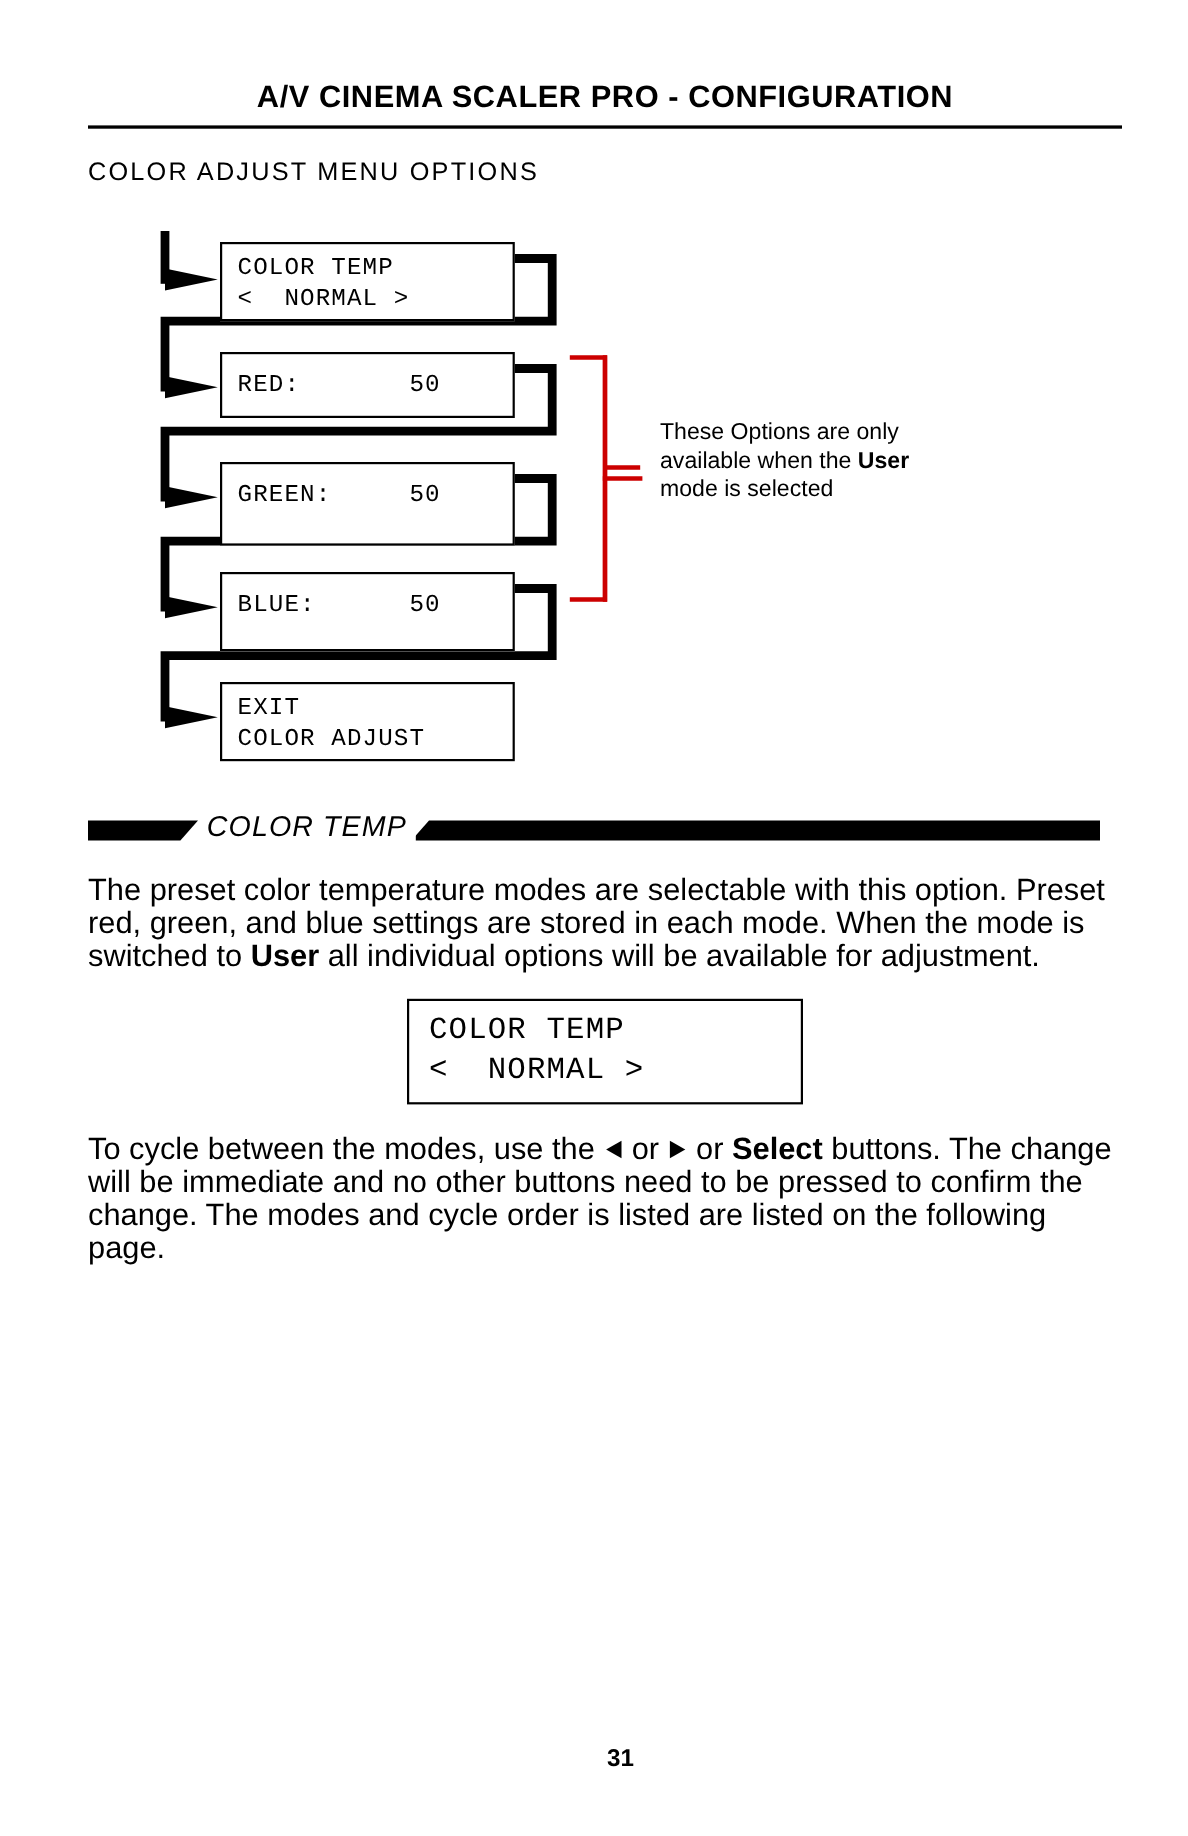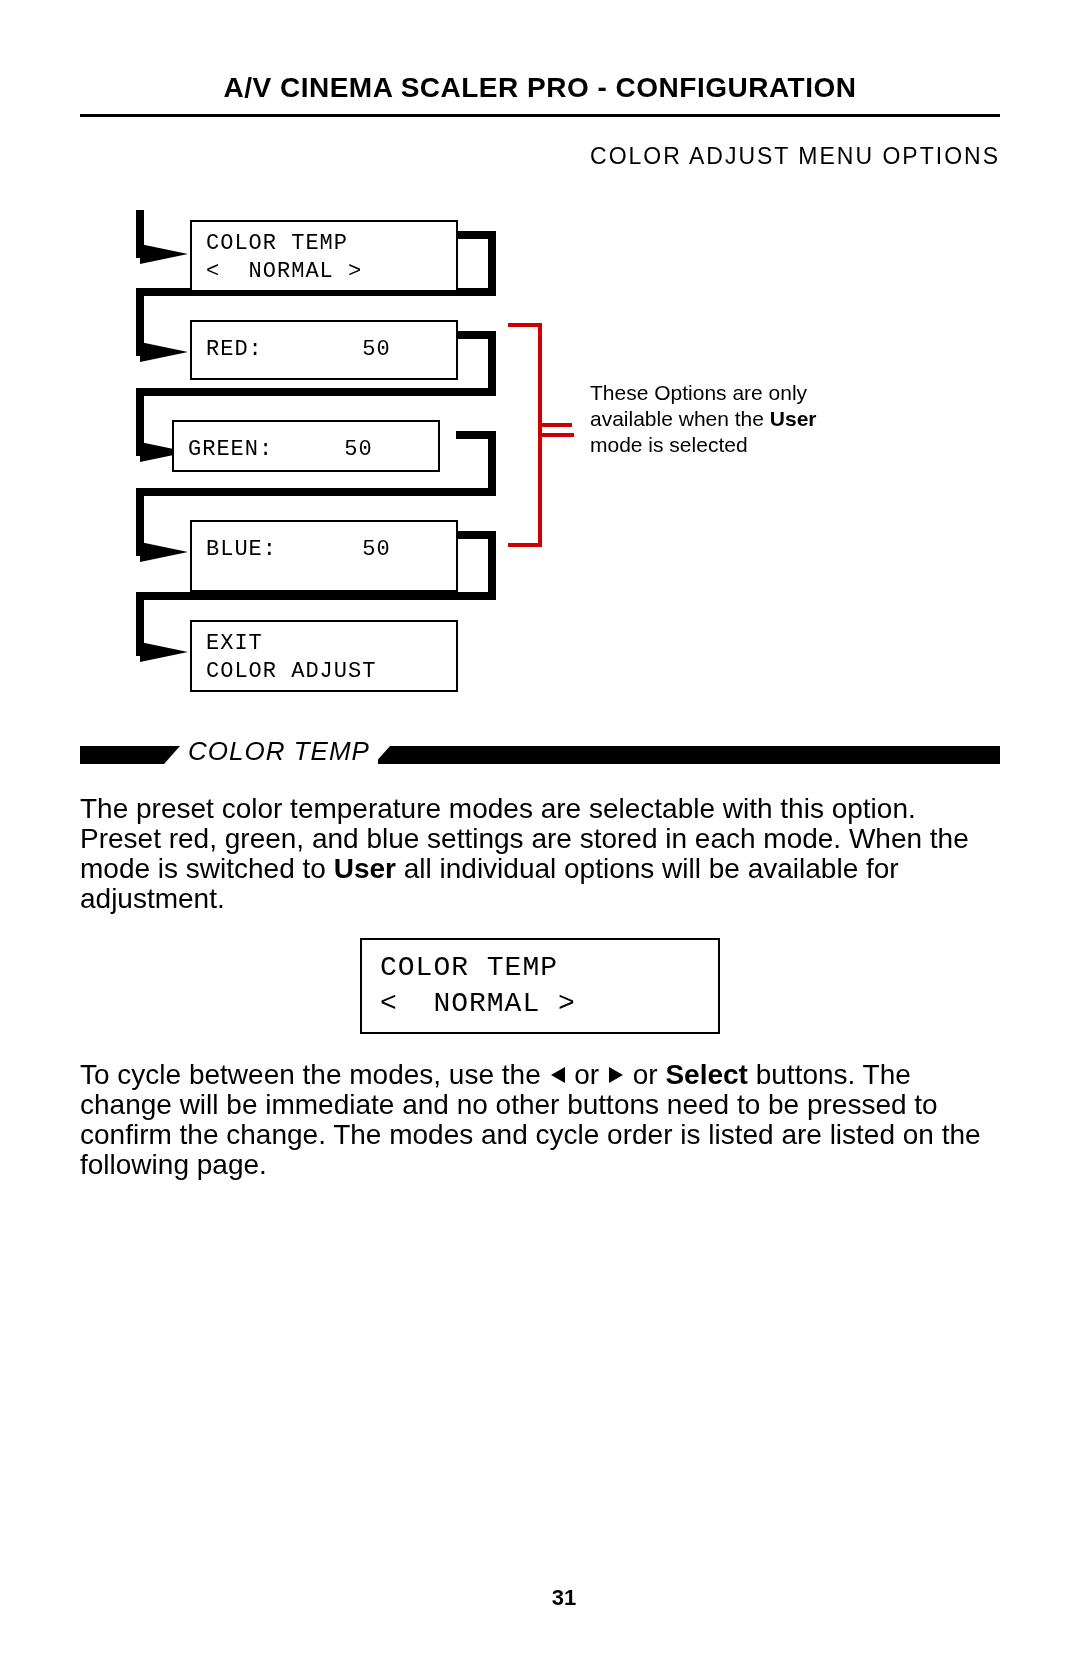--- a/index.html
+++ b/index.html
@@ -4,36 +4,36 @@
 <style>
   html,body{margin:0;padding:0;background:#fff;}
   body{
     width:1080px;
     height:1669px;
     font-family:Arial,Helvetica,sans-serif;
     color:#000;
     position:relative;
   }
   .page{
-    padding:72px 80px 0 80px;
+    padding:72px 60px 0 80px;
   }
   .title{
     font-size:28px;
     font-weight:bold;
     text-align:center;
     letter-spacing:0.5px;
   }
   .title-rule{
     border:none;
     border-top:3px solid #000;
     margin:10px 0 26px 0;
   }
   .subtitle{
     font-size:23px;
-    text-align:right;
+    text-align:left;
     letter-spacing:2px;
     margin-bottom:30px;
   }
   .diagram-wrap{
     position:relative;
     width:920px;
     height:510px;
     margin:0 auto 30px auto;
   }
   .lcd{
@@ -155,21 +155,21 @@
         <path d="M 460 125 L 460 345"></path>
         <path d="M 460 235 L 492 235"></path>
       </g>
     </svg>
 
     <div class="lcd" style="left:110px;top:20px;height:72px;"><span>COLOR TEMP</span>
 <span>&lt;  NORMAL &gt;</span></div>
 
     <div class="lcd" style="left:110px;top:120px;height:60px;padding-top:14px;"><span>RED:       50</span></div>
 
-    <div class="lcd" style="left:92px;top:220px;height:52px;padding-top:14px;"><span>GREEN:     50</span></div>
+    <div class="lcd" style="left:110px;top:220px;height:76px;padding-top:14px;"><span>GREEN:     50</span></div>
 
     <div class="lcd" style="left:110px;top:320px;height:72px;padding-top:14px;"><span>BLUE:      50</span></div>
 
     <div class="lcd" style="left:110px;top:420px;height:72px;"><span>EXIT</span>
 <span>COLOR ADJUST</span></div>
 
     <div class="note" style="left:510px;top:180px;">
       <span>These Options are only available when the </span><b>User</b><span> mode is selected</span>
     </div>
   </div>

